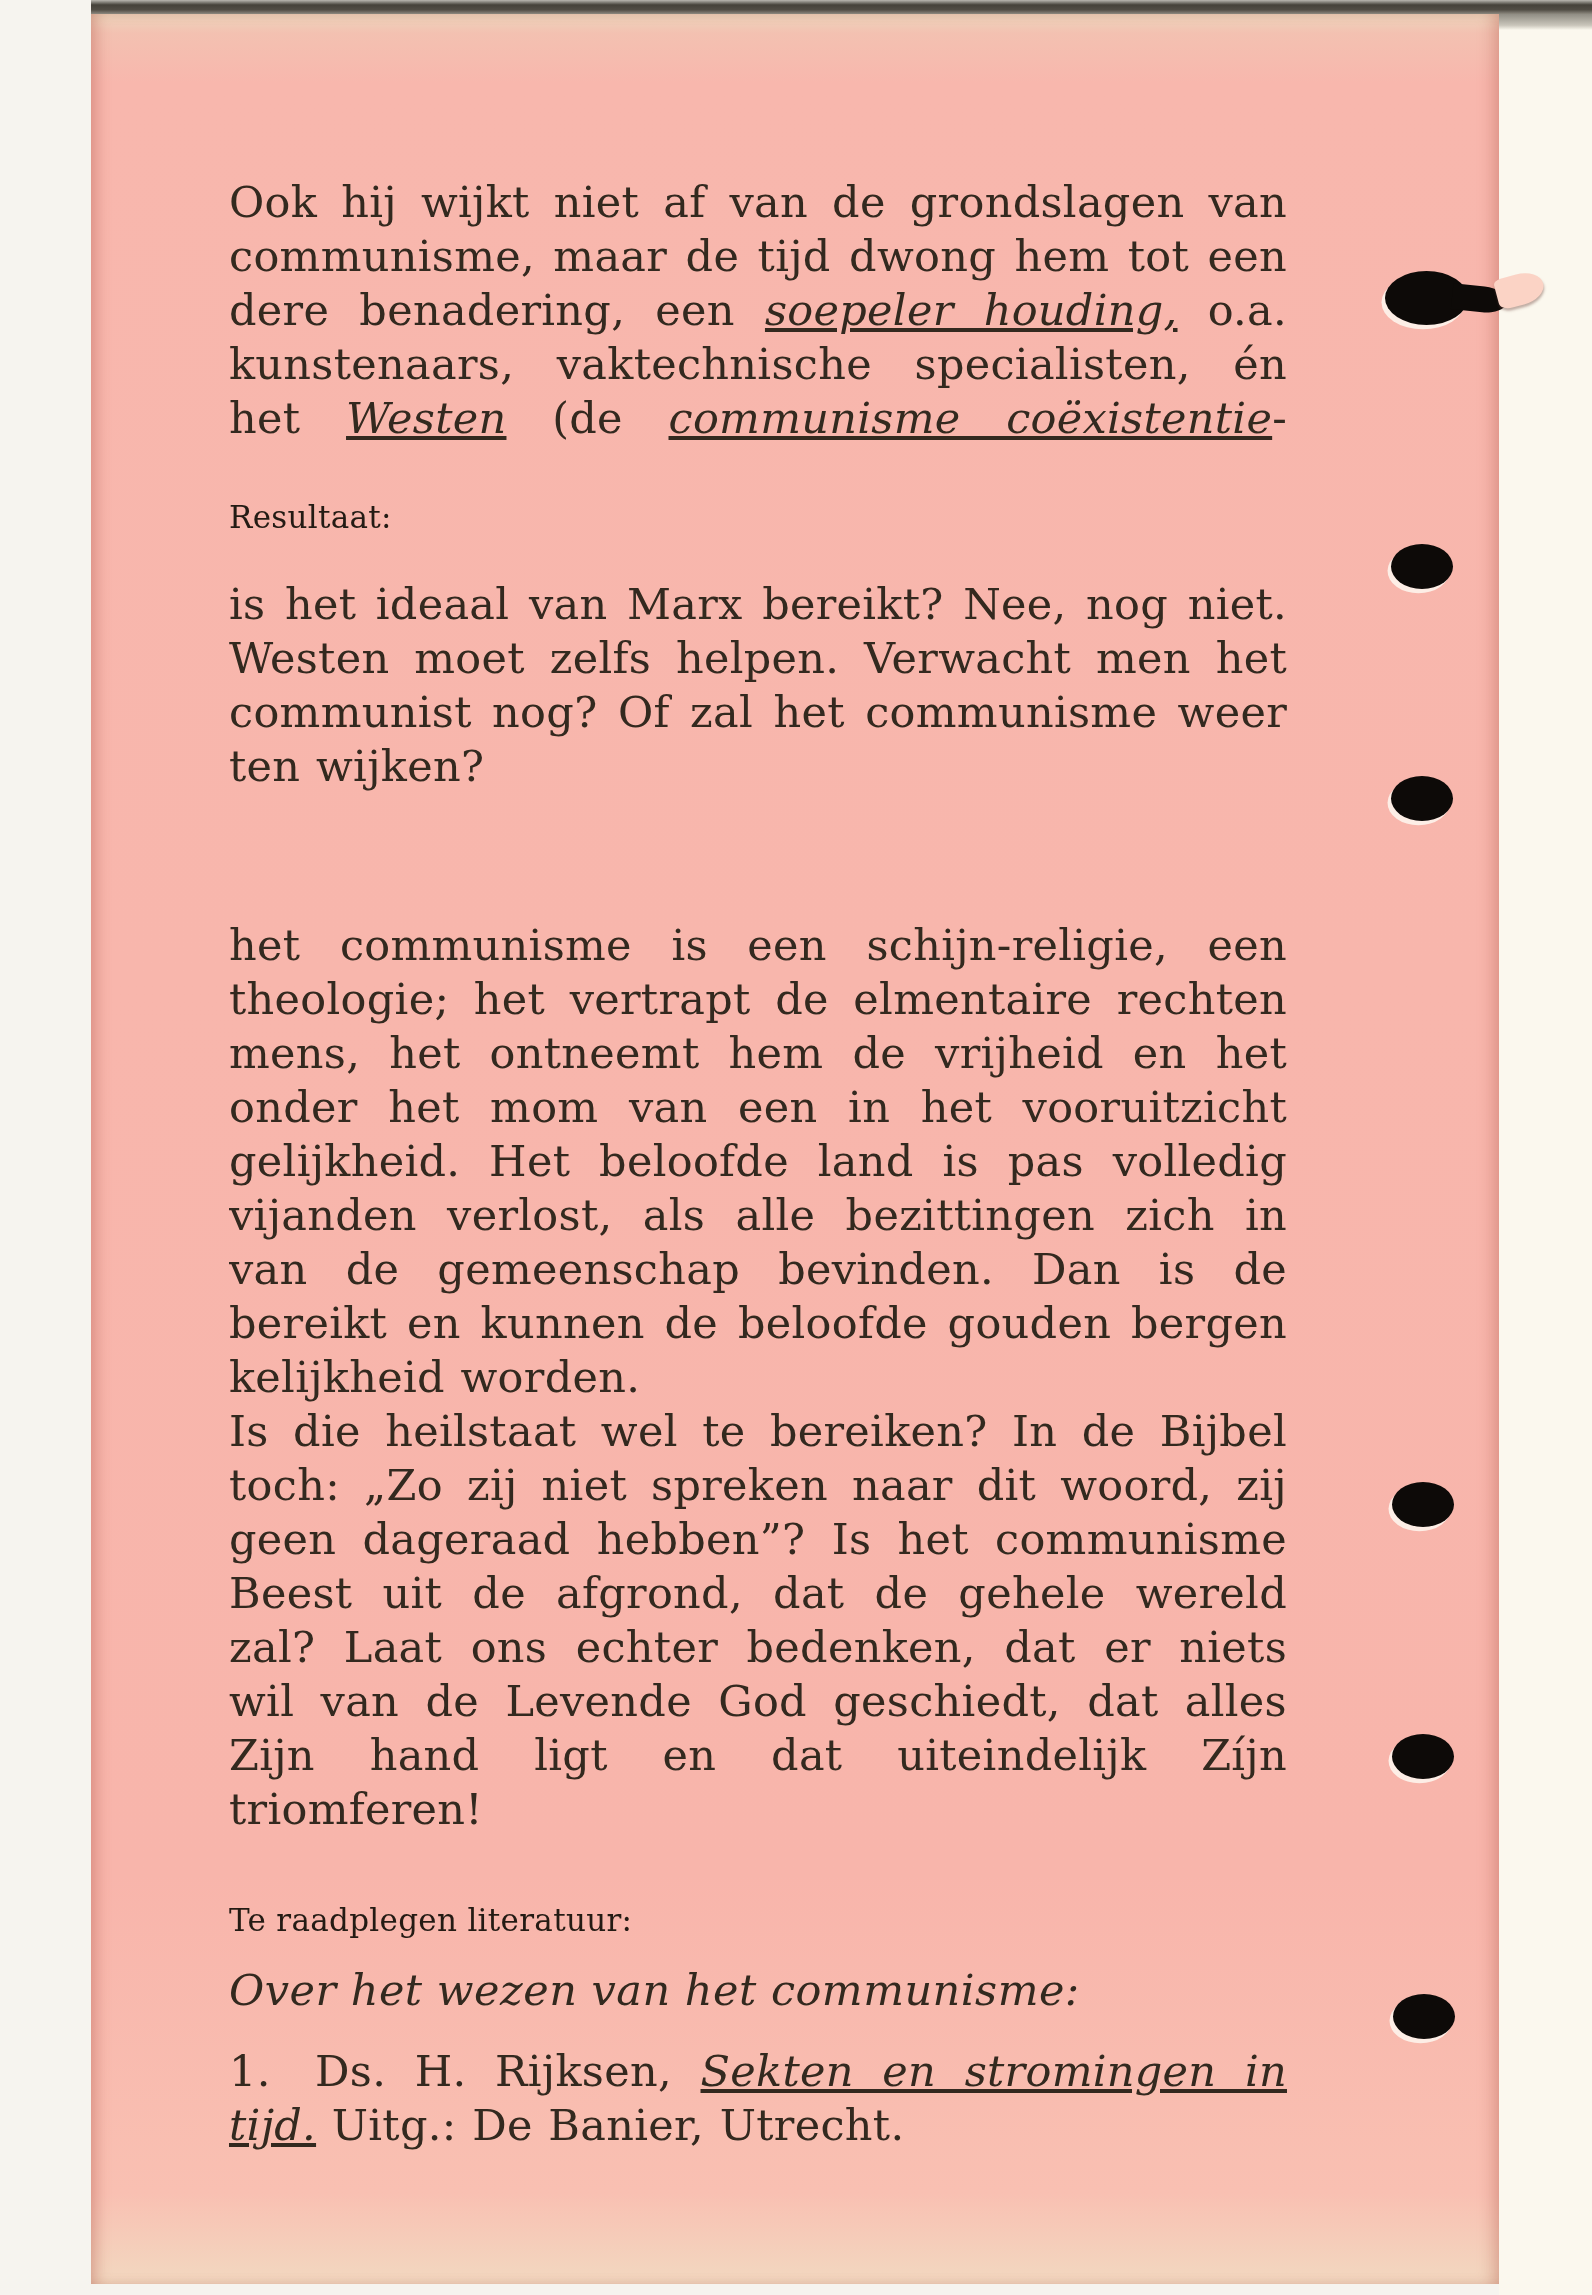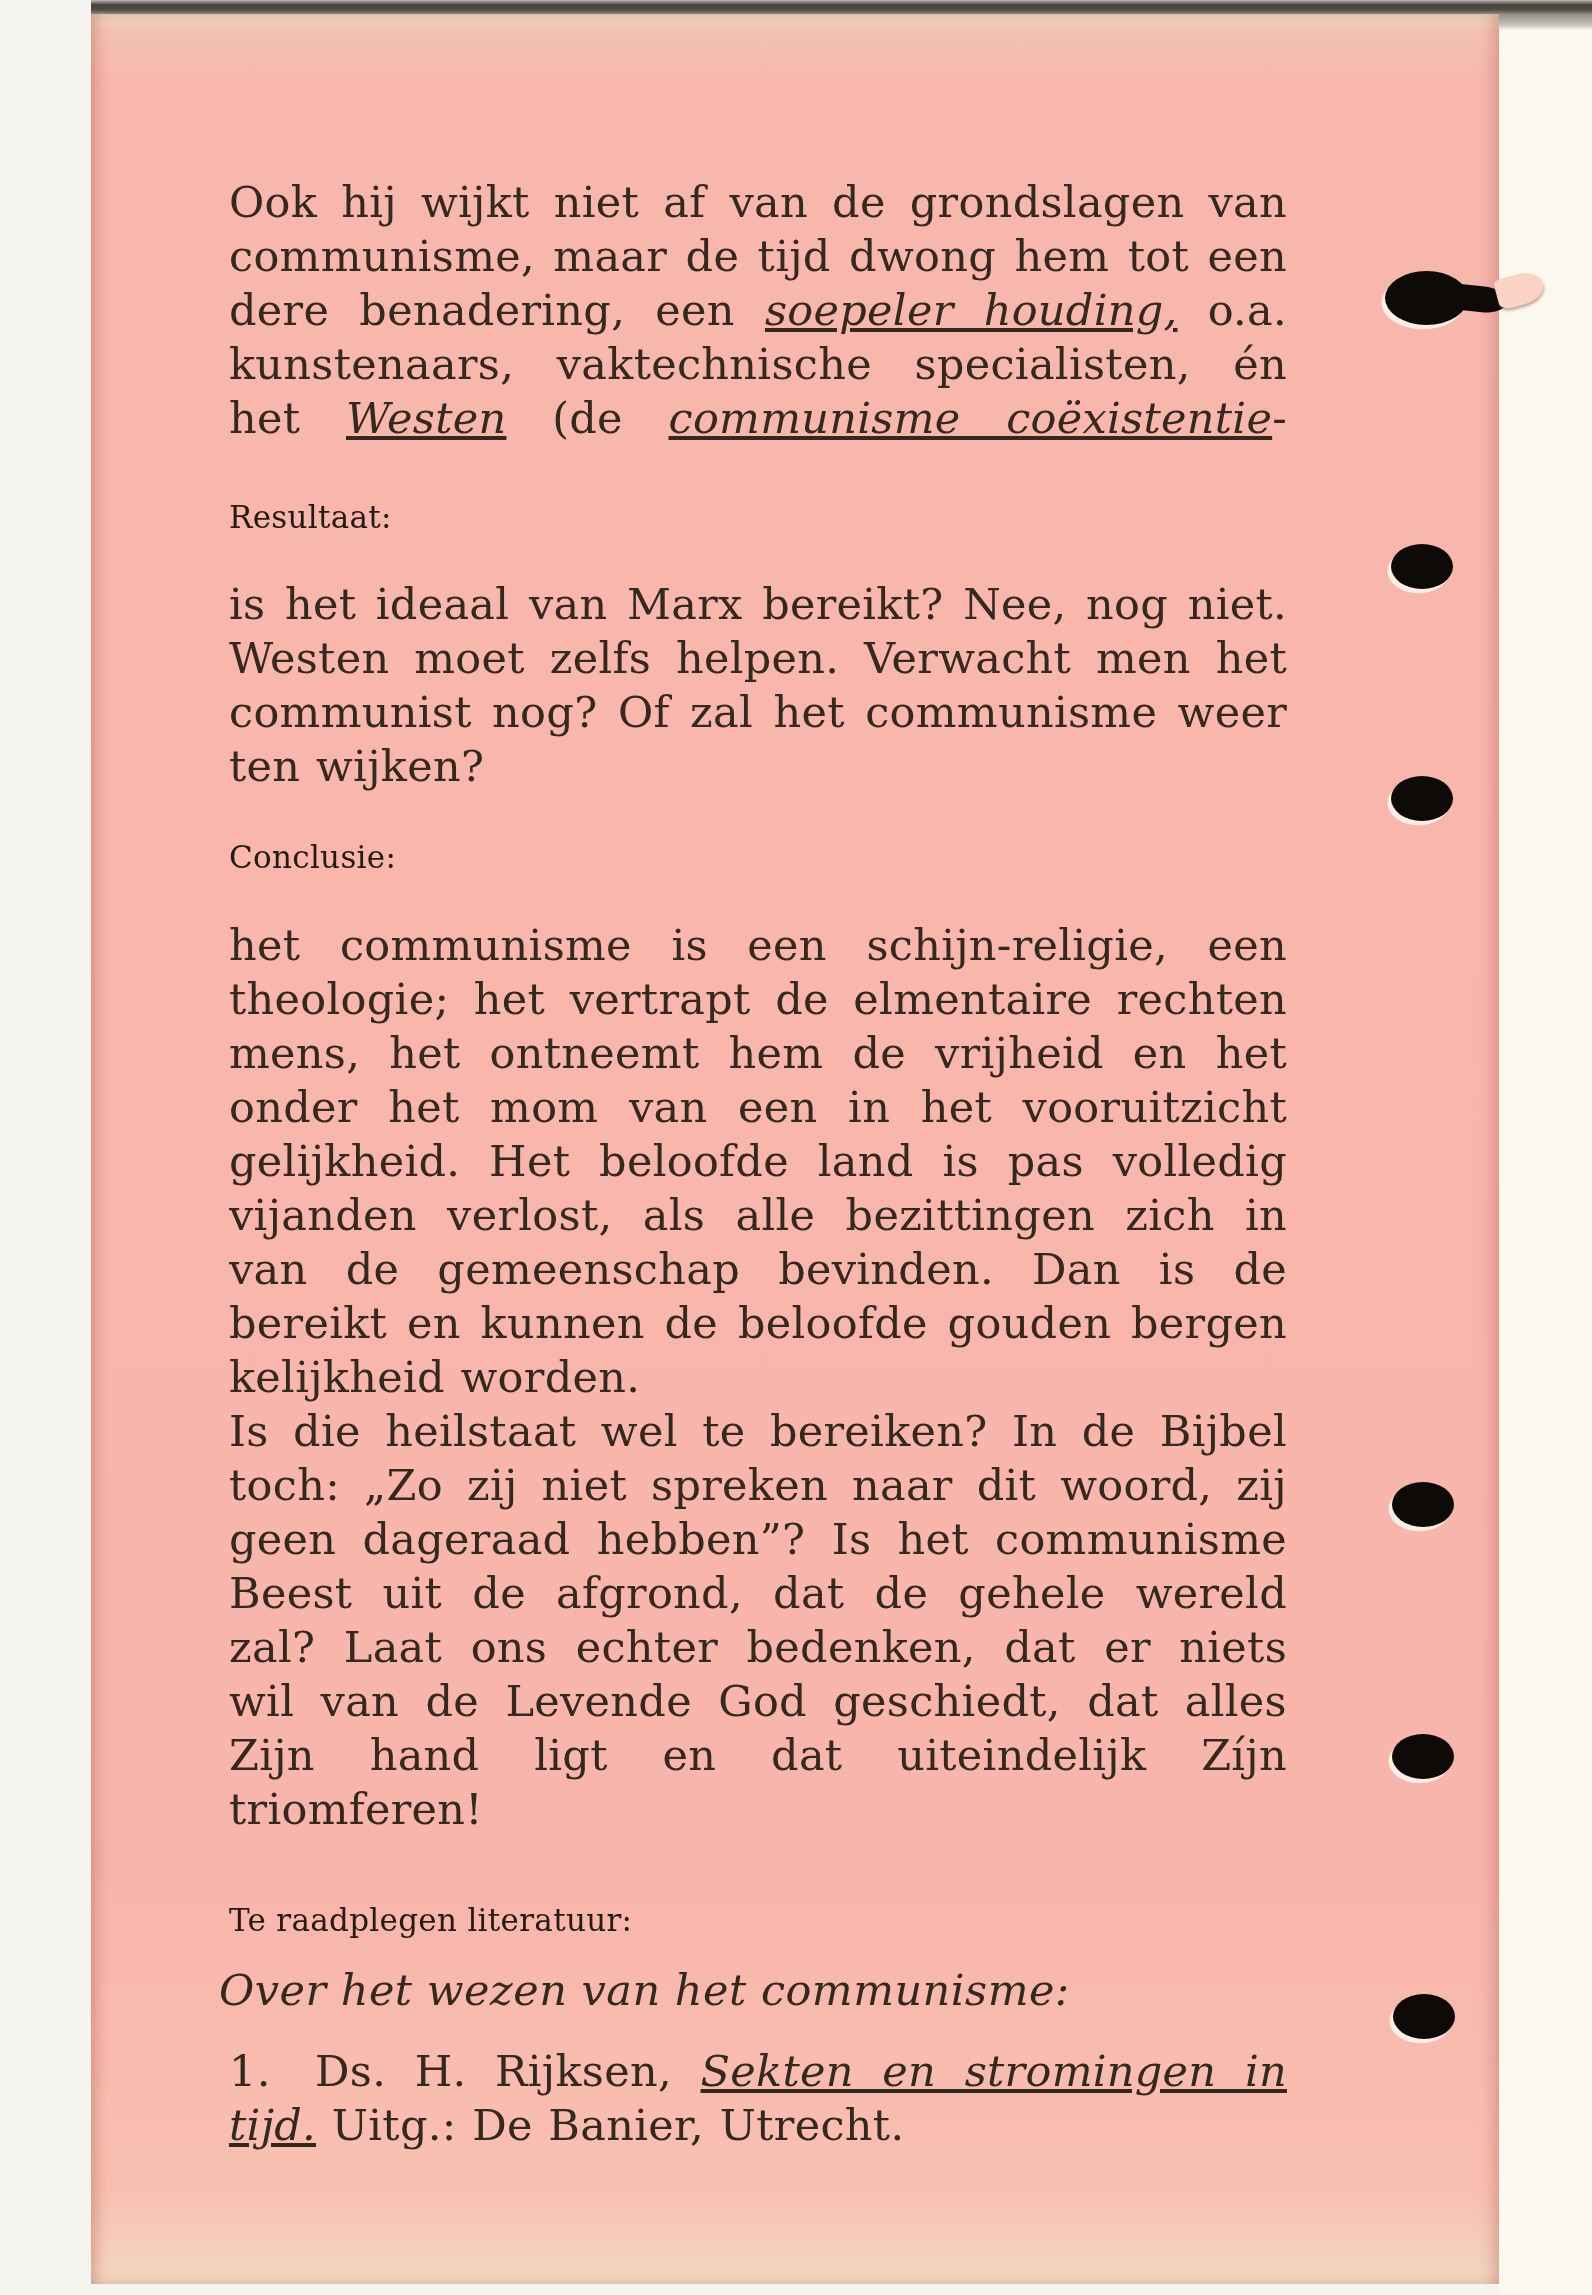--- a/index.html
+++ b/index.html
@@ -67,21 +67,21 @@
   }
   .tl.last{text-align-last:left;}
   .heading{
     position:absolute;left:138px;width:1058px;
     color:#241b14;font-weight:400;
     font-size:31px;line-height:57px;
     letter-spacing:0.3px;
   }
   .it{font-style:italic;text-decoration:underline;}
   .intro-line{
-    position:absolute;left:128px;width:1058px;
+    position:absolute;left:138px;width:1058px;
     color:#33291f;font-style:italic;
     font-size:43px;line-height:54px;letter-spacing:0.5px;
   }
   .num{display:inline-block;width:86px;}
 </style>
 </head>
 <body>
 
 <div class="top-band"></div>
 <div class="right-strip"></div>
@@ -97,21 +97,20 @@
 
   <div class="heading" style="top:475px;">Resultaat:</div>
 
   <div class="para" style="top:563px;">
     <div class="tl">is het ideaal van Marx bereikt? Nee, nog niet. Het</div>
     <div class="tl">Westen moet zelfs helpen. Verwacht men het als</div>
     <div class="tl">communist nog? Of zal het communisme weer moe-</div>
     <div class="tl last">ten wijken?</div>
   </div>
 
-  <div class="heading" style="top:815px;">Conclusie:</div>
 
   <div class="para" style="top:904px;">
     <div class="tl">het communisme is een schijn-religie, een surrogaat-</div>
     <div class="tl">theologie; het vertrapt de elmentaire rechten van de</div>
     <div class="tl">mens, het ontneemt hem de vrijheid en het eigendom</div>
     <div class="tl">onder het mom van een in het vooruitzicht gestelde</div>
     <div class="tl">gelijkheid. Het beloofde land is pas volledig van alle</div>
     <div class="tl">vijanden verlost, als alle bezittingen zich in handen</div>
     <div class="tl">van de gemeenschap bevinden. Dan is de heilstaat</div>
     <div class="tl">bereikt en kunnen de beloofde gouden bergen wer-</div>

